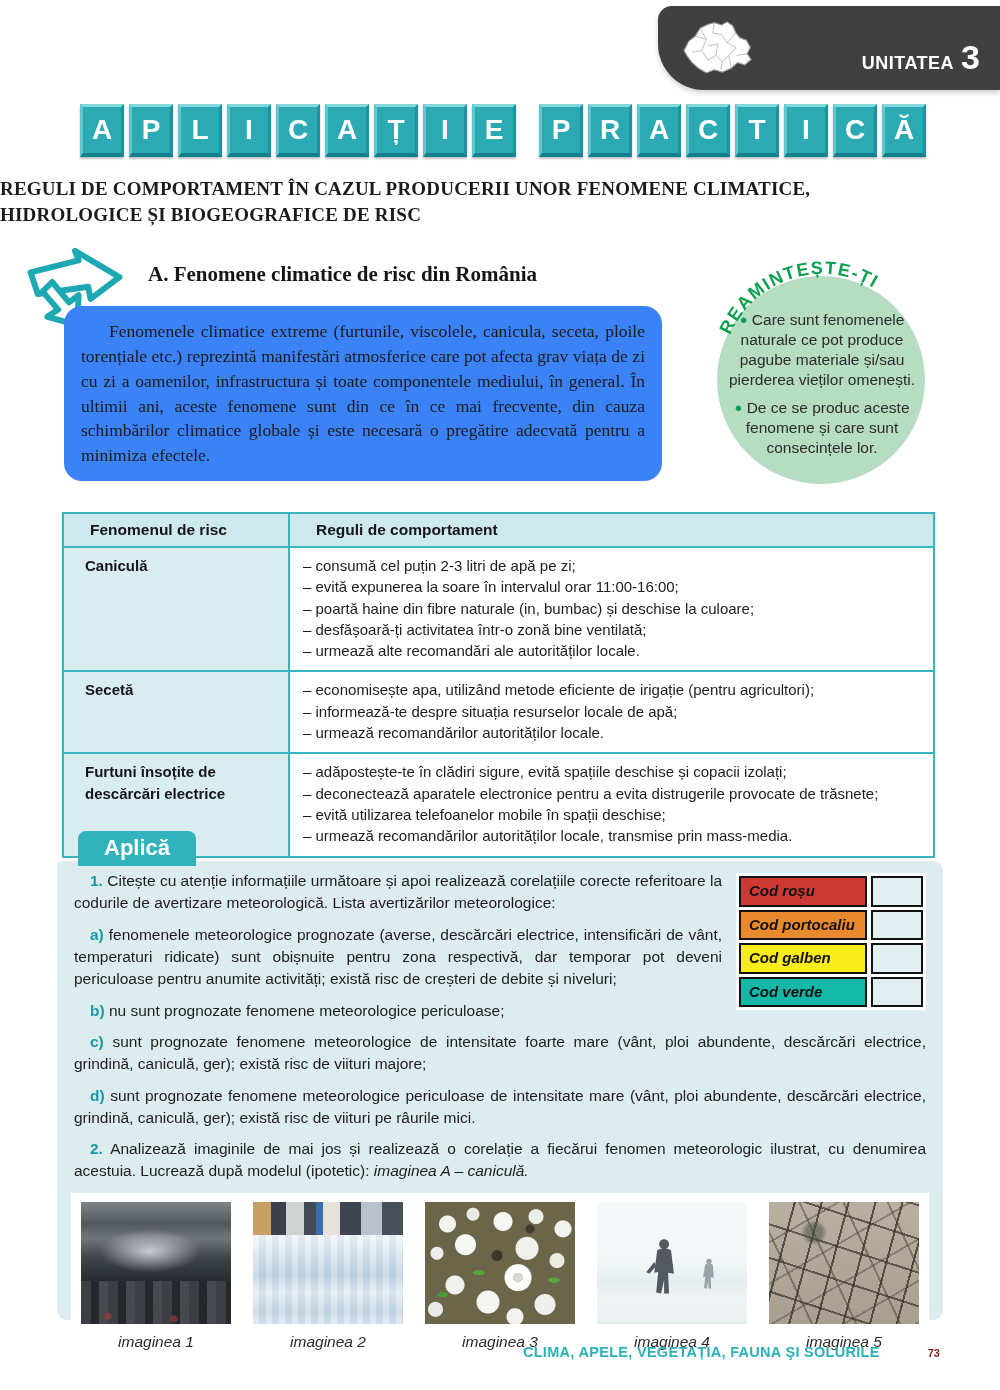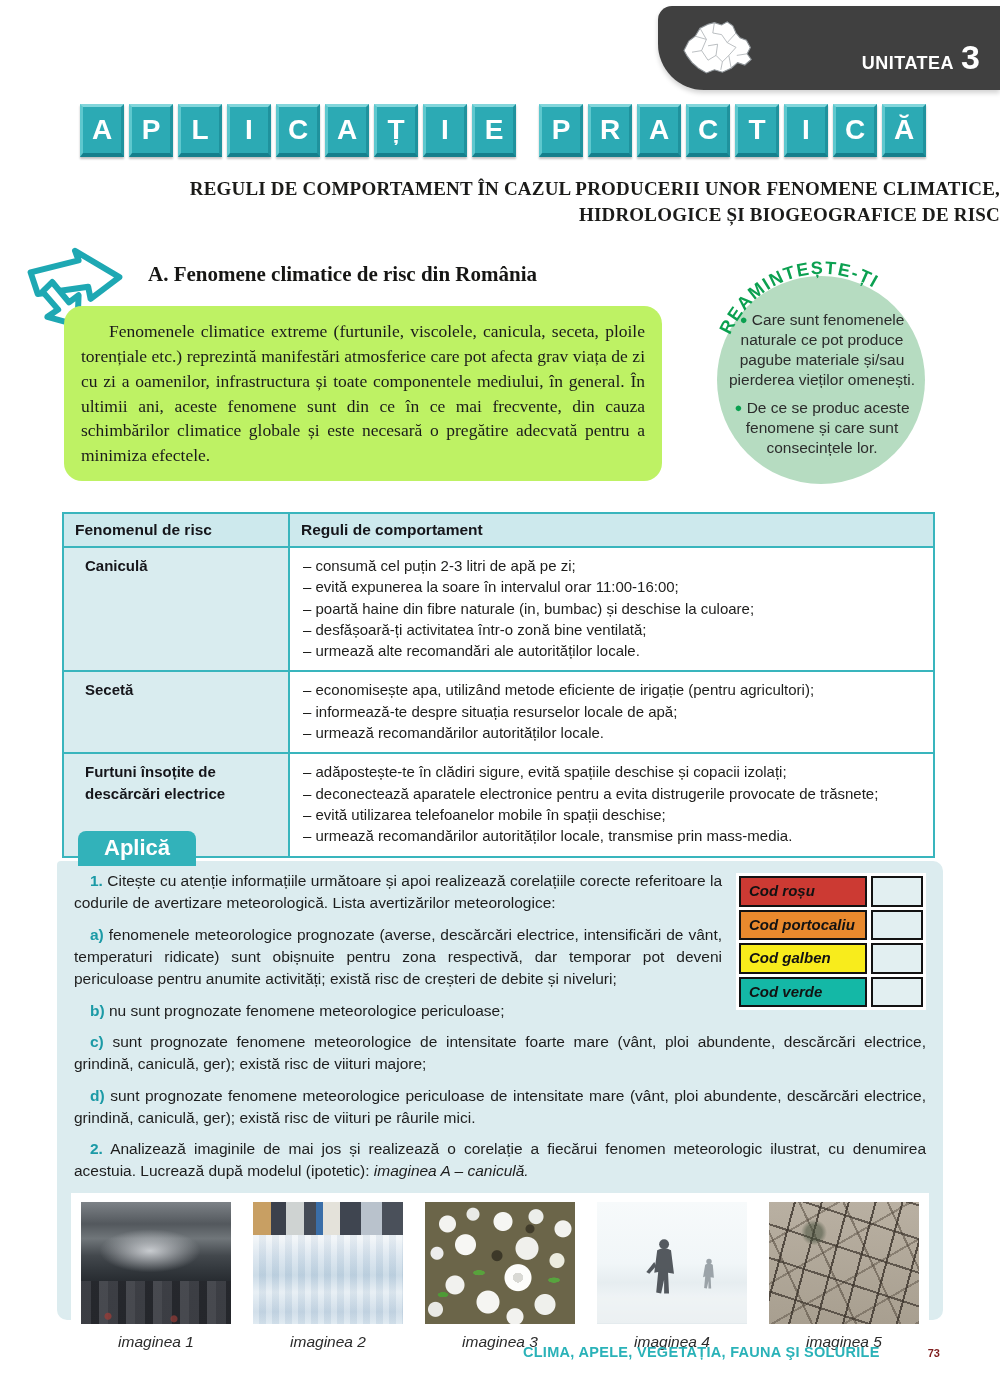--- a/index.html
+++ b/index.html
@@ -17,48 +17,48 @@
   
   .tiles{position:absolute;left:80px;top:104px;display:flex;gap:5px;}
   .tiles .word-gap{width:13px;}
   .tile{width:44px;height:53px;display:flex;align-items:center;justify-content:center;
     background:#2caab4;color:#fff;font-weight:bold;font-size:28px;
     border-top:3px solid #83d6db;border-left:3px solid #5ec8ce;
     border-bottom:4px solid #157f8c;border-right:3px solid #1f929d;
     box-sizing:border-box;box-shadow:0 2px 2px rgba(0,0,0,.25);}
 
   
-  .page-heading{position:absolute;top:176px;left:0;width:100%;text-align:right;
+  .page-heading{position:absolute;top:176px;left:0;width:100%;text-align:left;
     font-family:"Liberation Serif",serif;font-weight:bold;font-size:19px;line-height:1.35;
     letter-spacing:.2px;color:#1b1b19;}
 
   
   .arrow-icon{position:absolute;left:18px;top:246px;width:126px;height:84px;}
   .section-a-title{position:absolute;left:148px;top:262px;
     font-family:"Liberation Serif",serif;font-weight:bold;font-size:21px;color:#161614;}
 
-  .intro-box{position:absolute;left:64px;top:306px;width:598px;background:#bef264;
+  .intro-box{position:absolute;left:64px;top:306px;width:598px;background:#3b82f6;
     border-radius:18px;padding:13px 17px;box-sizing:border-box;
     font-family:"Liberation Serif",serif;font-size:17.5px;line-height:1.42;color:#1b1b1b;
     text-align:justify;}
   .intro-box p{margin:0;text-indent:28px;}
 
   
   .remember{position:absolute;left:698px;top:244px;width:248px;height:248px;}
   .remember svg{position:absolute;left:0;top:0;}
   .remember .bullets{position:absolute;left:26px;right:26px;top:66px;text-align:center;
     font-size:15.5px;line-height:1.3;color:#2c2c2c;}
   .remember .bullets p{margin:0 0 7px;}
   .grn-bullet{color:#0ba050;font-size:13px;vertical-align:1px;}
 
   
   .risk-table{position:absolute;left:62px;top:512px;width:873px;border-collapse:collapse;
     font-size:15px;line-height:1.42;}
   .risk-table th,.risk-table td{border:2.5px solid #39b5bd;vertical-align:top;text-align:left;}
-  .risk-table th{background:#cde9ed;padding:5px 11px;font-size:15.5px;color:#15151a;}
+  .risk-table th{background:#cde9ed;padding:5px 26px;font-size:15.5px;color:#15151a;}
   .risk-table td.name{background:#d9ecef;width:182px;font-weight:bold;padding:7px 21px;color:#15151a;}
   .risk-table td.rules{background:#fff;padding:7px 13px 9px;}
   .risk-table .rule{margin:0;}
 
   
   .aplica-tab{position:absolute;left:78px;top:831px;background:#32b2ba;color:#fff;
     font-weight:bold;font-size:22px;padding:4px 26px 5px;border-radius:8px 8px 0 0;z-index:2;}
   .aplica-panel{position:absolute;left:57px;top:861px;width:886px;height:459px;
     background:#dcecef;border-radius:4px 10px 10px 10px;box-sizing:border-box;
     padding:9px 17px 0;font-size:15.5px;line-height:1.44;color:#1d1d1d;}

